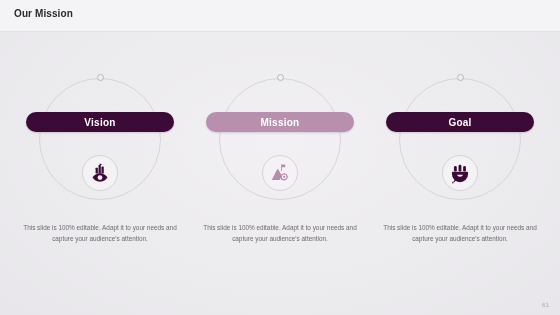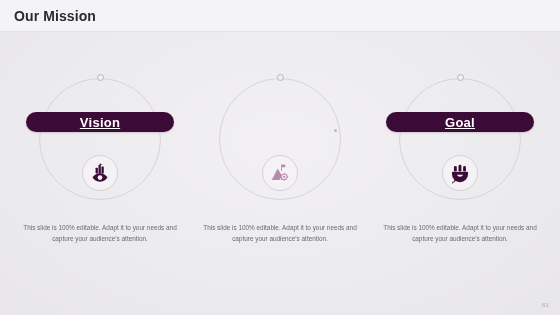--- a/index.html
+++ b/index.html
@@ -37,21 +37,21 @@
     left: 0;
     top: 31px;
     width: 560px;
     height: 1px;
     background: #e2e0e4;
   }
   .page-title {
     position: absolute;
     left: 14px;
     top: 8px;
-    font-size: 14px;
+    font-size: 10px;
     font-weight: 700;
     letter-spacing: 0.1px;
     color: #2b2b2f;
     white-space: nowrap;
   }
 
   
   .columns {
     position: absolute;
     left: 0;
@@ -112,26 +112,25 @@
     width: 148px;
     margin-left: -74px;
     height: 20px;
     border-radius: 10px;
     display: flex;
     align-items: center;
     justify-content: center;
     box-shadow: 0 1px 2px rgba(60, 40, 60, 0.18);
   }
   .pill-label {
-    font-size: 13px;
+    font-size: 10px;
     font-weight: 700;
     letter-spacing: 0.25px;
     color: #ffffff;
     white-space: nowrap;
-    text-decoration: underline;
   }
 
   
   .icon-badge {
     position: absolute;
     left: 50%;
     top: 124px;
     width: 36px;
     height: 36px;
     margin-left: -18px;
@@ -202,20 +201,23 @@
       </div>
 
       <div class="body-text">This slide is 100% editable. Adapt it to your needs and capture your audience's attention.</div>
     </div>
 
     <div class="col col-1">
       <div class="orbit"></div>
       <div class="orbit-dot-top"></div>
       <div class="orbit-dot-side"></div>
 
+      <div class="pill" style="background:#B98FAE;">
+        <span class="pill-label">Mission</span>
+      </div>
 
       <div class="icon-badge">
         <svg width="22" height="22" viewBox="0 0 24 24" aria-hidden="true">
           <g fill="#B88BAD">
             <path d="M3.0 19.5 L9.4 7.2 L14.2 15.0 L11.6 19.5 z"></path>
             <path d="M12.6 19.5 L15.4 14.2 L19.0 19.5 z" opacity="0.85"></path>
             <rect x="13.1" y="2.6" width="0.95" height="7.2"></rect>
             <path d="M14.05 2.8 h3.7 v2.9 h-3.7 z"></path>
             <circle cx="16.6" cy="16.2" r="3.5" fill="#f4f2f5"></circle>
             <circle cx="16.6" cy="16.2" r="3.2" fill="none" stroke="#B88BAD" stroke-width="1.1"></circle>

